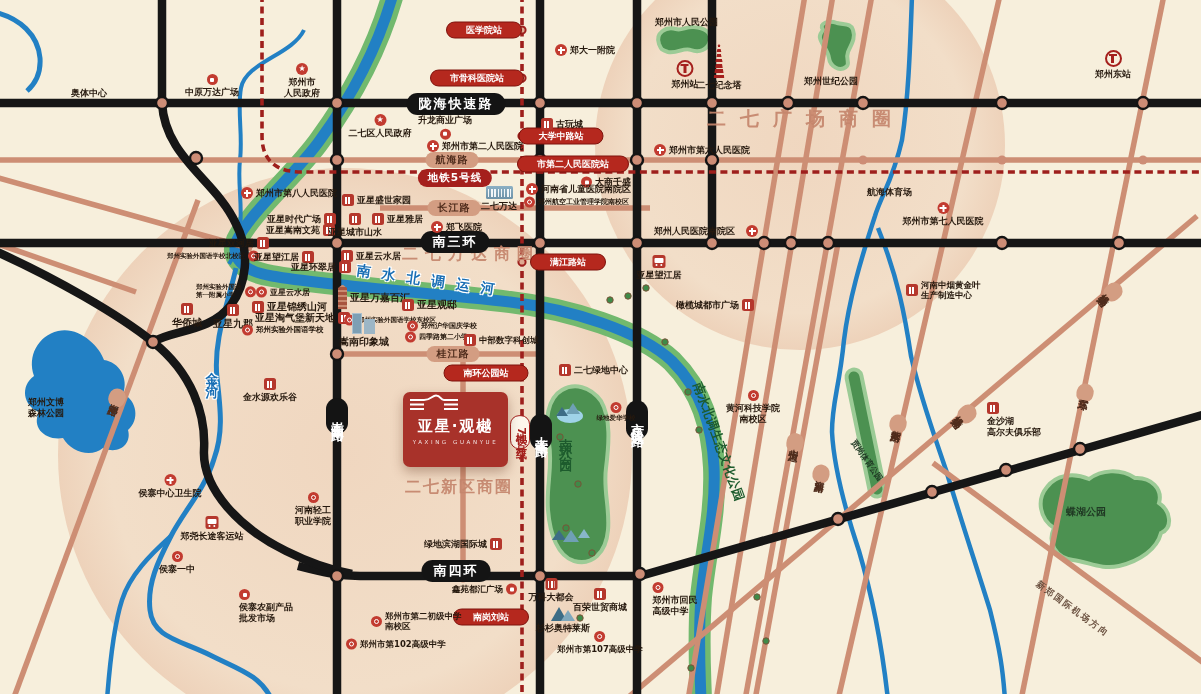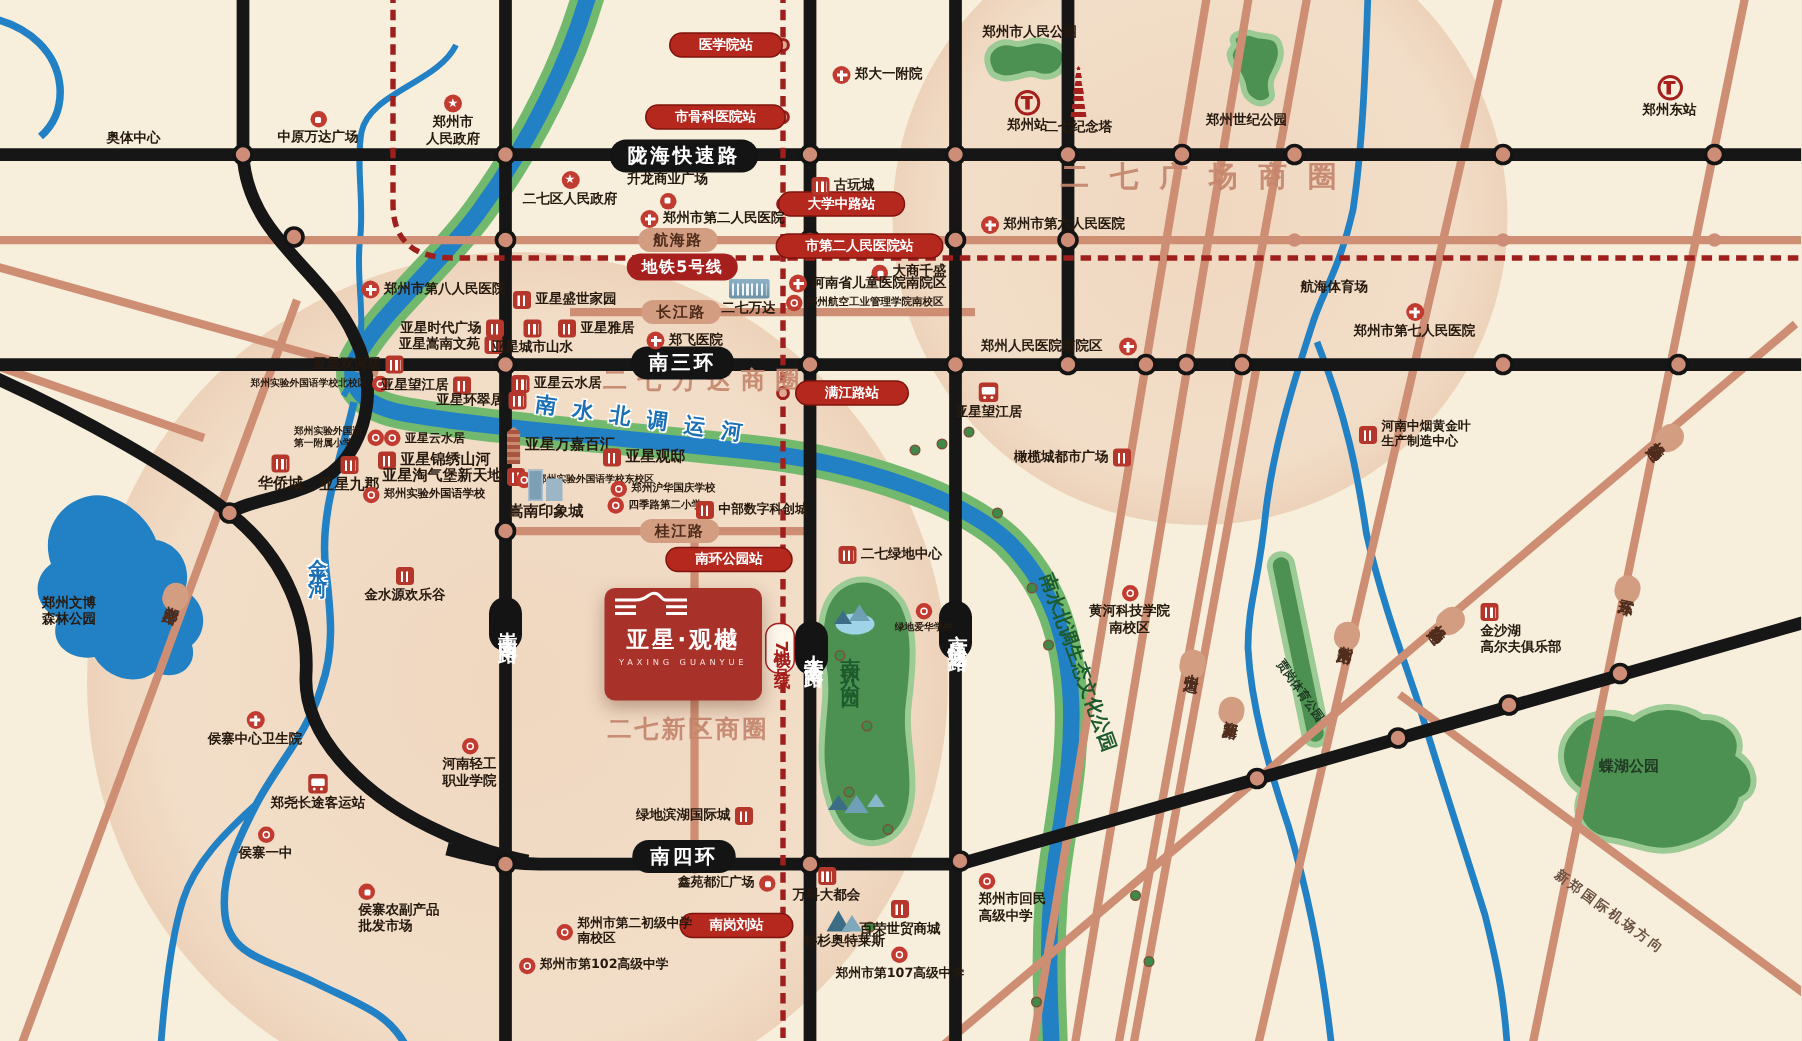--- a/index.html
+++ b/index.html
@@ -327,21 +327,21 @@
     <div class="poi col" style="left: 313px; top: 492px; transform: translateX(-50%);"><span class="ic ic-school"></span><span class="t">河南轻工
 职业学院</span></div>
     <div class="poi col" style="left: 266px; top: 589px; align-items: flex-start; transform: translateX(-50%);"><span class="ic ic-circle"></span><span class="t" style="text-align: left;">侯寨农副产品
 批发市场</span></div>
     <div class="poi" style="font-size: 8.5px; left: 371px; top: 621px; transform: translateY(-50%);"><span class="ic ic-school"></span><span class="t">郑州市第二初级中学
 南校区</span></div>
     <div class="poi" style="font-size: 8.5px; left: 346px; top: 644px; transform: translateY(-50%);"><span class="ic ic-school"></span><span class="t">郑州市第102高级中学</span></div>
     <div class="poi" style="left: 424px; top: 544px; transform: translateY(-50%);"><span class="t">绿地滨湖国际城</span><span class="ic ic-building"></span></div>
     <div class="poi" style="font-size: 8.5px; left: 452px; top: 589px; transform: translateY(-50%);"><span class="t">鑫苑都汇广场</span><span class="ic ic-circle"></span></div>
     <div class="poi col" style="left: 551px; top: 578px; transform: translateX(-50%);"><span class="ic ic-building"></span><span class="t">万科大都会</span></div>
-    <div class="poi col" style="left: 600px; top: 600px; transform: translateX(-50%); font-family: Liberation Serif, serif;"><span class="ic ic-building"></span><span class="t">百荣世贸商城</span></div>
+    <div class="poi col" style="left: 600px; top: 588px; transform: translateX(-50%);"><span class="ic ic-building"></span><span class="t">百荣世贸商城</span></div>
     <div class="poi col" style="left: 563px; top: 606px; transform: translateX(-50%);"><span class="ic ic-mountain"></span><span class="t">杉杉奥特莱斯</span></div>
     <div class="poi col" style="font-size: 8.5px; left: 600px; top: 631px; transform: translateX(-50%);"><span class="ic ic-school"></span><span class="t">郑州市第107高级中学</span></div>
     <div class="poi col" style="left: 675px; top: 582px; align-items: flex-start; transform: translateX(-50%);"><span class="ic ic-school"></span><span class="t" style="text-align: left;">郑州市回民
 高级中学</span></div>
     <div class="poi" style="left: 28px; top: 408px; transform: translateY(-50%);"><span class="t">郑州文博
 森林公园</span></div>
     <div class="poi" style="left: 241px; top: 193px; transform: translateY(-50%);"><span class="ic ic-hospital"></span><span class="t">郑州市第八人民医院</span></div>
     <div class="poi biz" style="font-size: 19px; letter-spacing: 14px; left: 707px; top: 118px; transform: translateY(-50%);"><span class="t">二七广场商圈</span></div>
     <div class="poi biz" style="font-size: 16px; letter-spacing: 7px; left: 402px; top: 254px; transform: translateY(-50%);"><span class="t">二七万达商圈</span></div>
     <div class="poi biz" style="font-size: 16px; letter-spacing: 2px; left: 405px; top: 487px; transform: translateY(-50%);"><span class="t">二七新区商圈</span></div>

